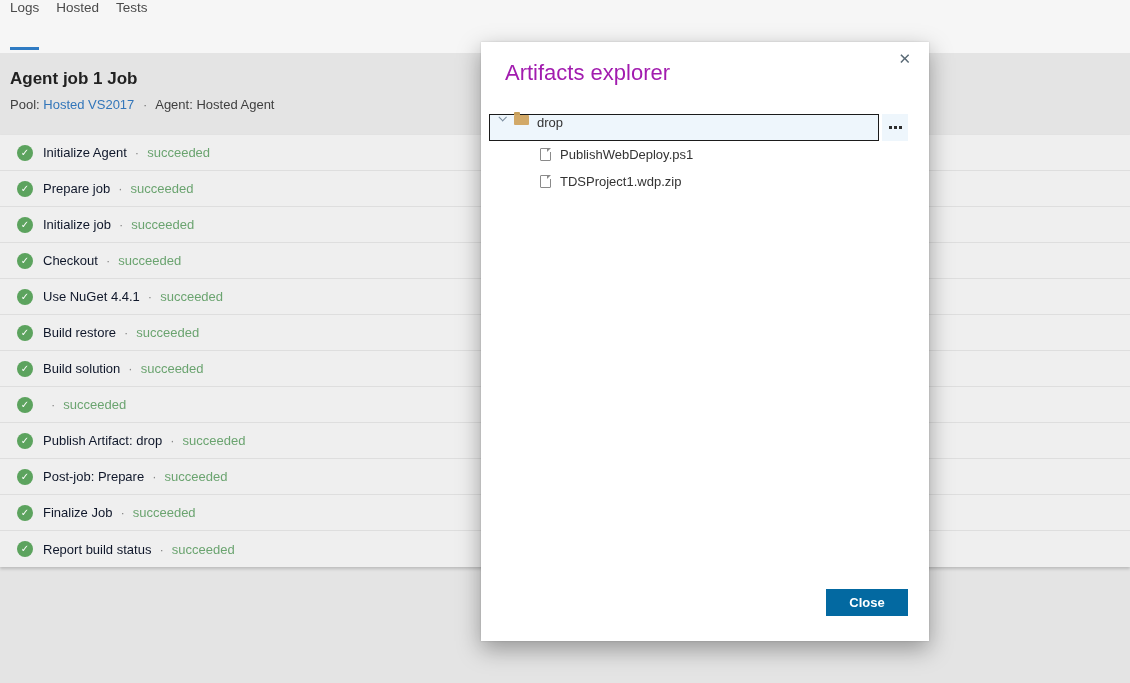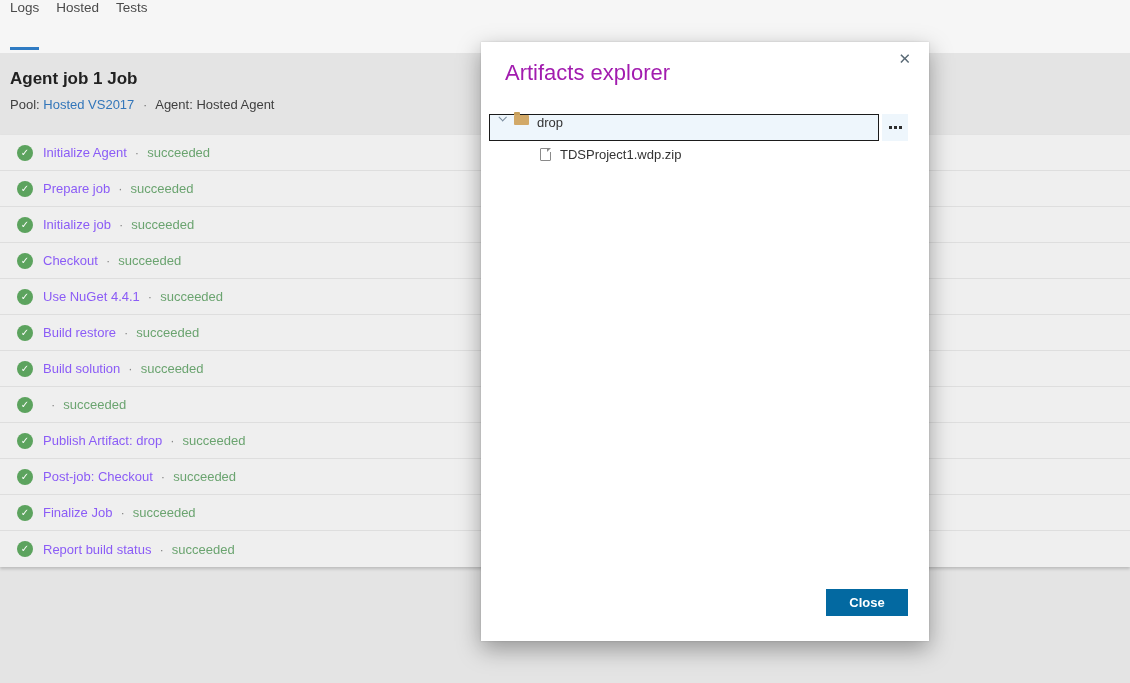--- a/index.html
+++ b/index.html
@@ -61,21 +61,21 @@
     width:16px; height:16px;
     border-radius:50%;
     background:#5ca35e;
     color:#fff;
     font-size:10px;
     line-height:16px;
     text-align:center;
     flex:0 0 16px;
     margin-right:10px;
   }
-  .step-name { color:#8b5cf6; }
+  .step-name { color:#0f172a; }
   .step-sep { color:#888; margin:0 8px; }
   .step-status { color:#6ba470; }
 
   
   .modal {
     position:absolute;
     left:481px; top:42px;
     width:448px; height:599px;
     background:#ffffff;
     box-shadow:0 8px 22px rgba(0,0,0,0.35), 0 0 2px rgba(0,0,0,0.15);
@@ -259,21 +259,21 @@
     <span class="step-status">succeeded</span>
   </div>
   <div class="step-row">
     <span class="check-icon">✓</span>
     <span class="step-name">Publish Artifact: drop</span>
     <span class="step-sep">·</span>
     <span class="step-status">succeeded</span>
   </div>
   <div class="step-row">
     <span class="check-icon">✓</span>
-    <span class="step-name">Post-job: Checkout</span>
+    <span class="step-name">Post-job: Prepare</span>
     <span class="step-sep">·</span>
     <span class="step-status">succeeded</span>
   </div>
   <div class="step-row">
     <span class="check-icon">✓</span>
     <span class="step-name">Finalize Job</span>
     <span class="step-sep">·</span>
     <span class="step-status">succeeded</span>
   </div>
   <div class="step-row">
@@ -295,18 +295,22 @@
         <span class="folder-glyph"></span>
         <span class="tree-label">drop</span>
       </div>
       <div class="more-btn">
         <span class="dots-glyph"></span>
       </div>
     </div>
 
     <div class="file-row">
       <span class="file-glyph"></span>
+      <span class="file-name">PublishWebDeploy.ps1</span>
+    </div>
+    <div class="file-row">
+      <span class="file-glyph"></span>
       <span class="file-name">TDSProject1.wdp.zip</span>
     </div>
   </div>
 
   <button class="modal-footer-btn">Close</button>
 </div>
 
 </body></html>

